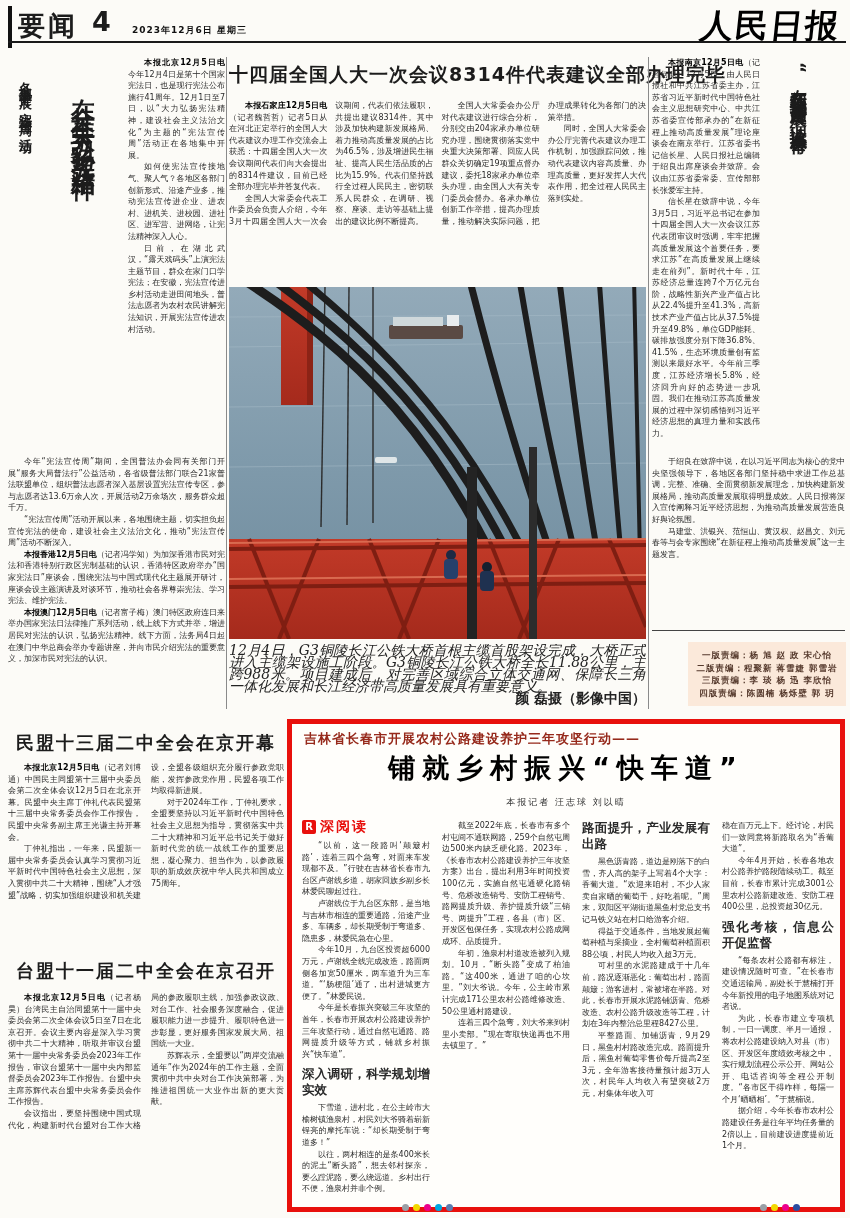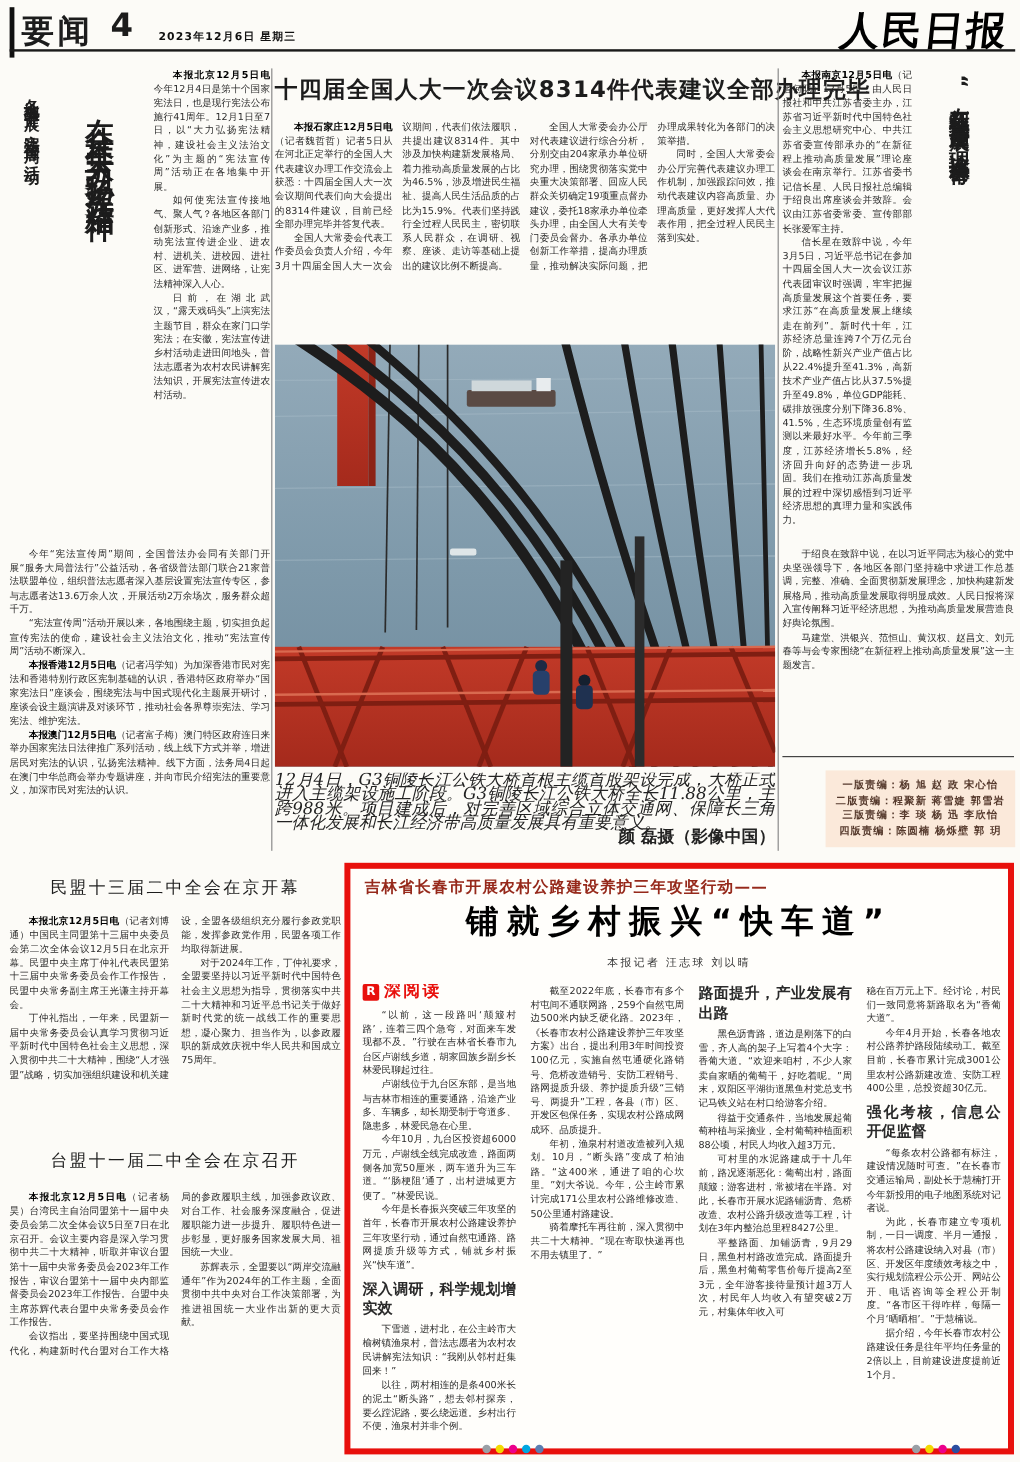--- a/index.html
+++ b/index.html
@@ -46,21 +46,21 @@
   .caption .credit { font-style:normal; font-weight:bold; }
 
   
   .head-vert-right { left:766px; top:62px; height:392px; font-size:17px; font-weight:bold;
                      letter-spacing:2px; line-height:66px; }
   .credits { left:688px; top:642px; width:158px; height:64px; background:#fbe9da;
              padding:7px 6px; }
   .credits div { font-size:8.5px; line-height:12.5px; text-align:center; color:#55392c; font-weight:bold; letter-spacing:1px;}
 
   
-  .bl-head { left:8px; width:276px; font-size:14px; font-weight:normal; text-align:center; letter-spacing:2px; white-space:nowrap;}
+  .bl-head { left:8px; width:276px; font-size:18px; font-weight:bold; text-align:center; letter-spacing:2px; white-space:nowrap;}
 
   
   .red-box { left:287px; top:719px; width:558px; height:493px;
              border:5px solid #e8100c; background:#fffefb; }
   .rb-kicker { left:12px; top:6px; font-size:13px; font-weight:bold; color:#96291b; letter-spacing:1px; }
   .rb-head { left:0; top:26px; width:100%; text-align:center; font-size:27px; font-weight:bold;
              letter-spacing:7px; color:#000; }
   .rb-byline { left:0; top:72px; width:100%; text-align:center; font-size:9px; color:#333; letter-spacing:2px; }
   .rb-col { top:96px; width:128px; height:372px; }
   .rb-sub { font-size:12.5px; font-weight:bold; line-height:16px; margin:6px 0 4px; text-indent:0 !important; }
@@ -235,28 +235,28 @@
   <div class="abs body-txt just clip rb-col" style="left:10px;">
     <div class="tag-row">
       <span class="tag-badge">R</span>
       <span class="tag-label">深阅读</span>
     </div>
     <p>“以前，这一段路叫‘颠簸村路’，连着三四个急弯，对面来车发现都不及。”行驶在吉林省长春市九台区卢谢线乡道，胡家回族乡副乡长林爱民聊起过往。</p>
     <p>卢谢线位于九台区东部，是当地与吉林市相连的重要通路，沿途产业多、车辆多，却长期受制于弯道多、隐患多，林爱民急在心里。</p>
     <p>今年10月，九台区投资超6000万元，卢谢线全线完成改造，路面两侧各加宽50厘米，两车道升为三车道。“‘肠梗阻’通了，出村进城更方便了。”林爱民说。</p>
     <p>今年是长春振兴突破三年攻坚的首年，长春市开展农村公路建设养护三年攻坚行动，通过自然屯通路、路网提质升级等方式，铺就乡村振兴“快车道”。</p>
     <div class="rb-sub">深入调研，科学规划增实效</div>
-    <p>下雪道，进村北，在公主岭市大榆树镇渔泉村，普法志愿者为农村农民讲解宪法知识：“我刚从邻村赶集回来！”</p>
+    <p>下雪道，进村北，在公主岭市大榆树镇渔泉村，村民刘大爷骑着崭新锃亮的摩托车说：“却长期受制于弯道多！”</p>
     <p>以往，两村相连的是条400米长的泥土“断头路”，想去邻村探亲，要么蹚泥路，要么绕远道。乡村出行不便，渔泉村并非个例。</p>
   </div>
 
   <div class="abs body-txt just clip rb-col" style="left:150px;">
     <p>截至2022年底，长春市有多个村屯间不通联网路，259个自然屯周边500米内缺乏硬化路。2023年，《长春市农村公路建设养护三年攻坚方案》出台，提出利用3年时间投资100亿元，实施自然屯通硬化路销号、危桥改造销号、安防工程销号、路网提质升级、养护提质升级“三销号、两提升”工程，各县（市）区、开发区包保任务，实现农村公路成网成环、品质提升。</p>
     <p>年初，渔泉村村道改造被列入规划。10月，“断头路”变成了柏油路。“这400米，通进了咱的心坎里。”刘大爷说。今年，公主岭市累计完成171公里农村公路维修改造、50公里通村路建设。</p>
-    <p>骑着摩托车再往前，深入贯彻中共二十大精神。“现在寄取快递再也不用去镇里了。”</p>
+    <p>连着三四个急弯，刘大爷来到村里小卖部。“现在寄取快递再也不用去镇里了。”</p>
   </div>
 
   <div class="abs body-txt just clip rb-col" style="left:290px;">
     <div class="rb-sub" style="margin-top:0;">路面提升，产业发展有出路</div>
     <p>黑色沥青路，道边是刚落下的白雪，齐人高的架子上写着4个大字：香葡大道。“欢迎来咱村，不少人家卖自家晒的葡萄干，好吃着呢。”周末，双阳区平湖街道黑鱼村党总支书记马铁义站在村口给游客介绍。</p>
     <p>得益于交通条件，当地发展起葡萄种植与采摘业，全村葡萄种植面积88公顷，村民人均收入超3万元。</p>
     <p>可村里的水泥路建成于十几年前，路况逐渐恶化：葡萄出村，路面颠簸；游客进村，常被堵在半路。对此，长春市开展水泥路铺沥青、危桥改造、农村公路升级改造等工程，计划在3年内整治总里程8427公里。</p>
     <p>平整路面、加铺沥青，9月29日，黑鱼村村路改造完成。路面提升后，黑鱼村葡萄零售价每斤提高2至3元，全年游客接待量预计超3万人次，村民年人均收入有望突破2万元，村集体年收入可</p>
   </div>
 

